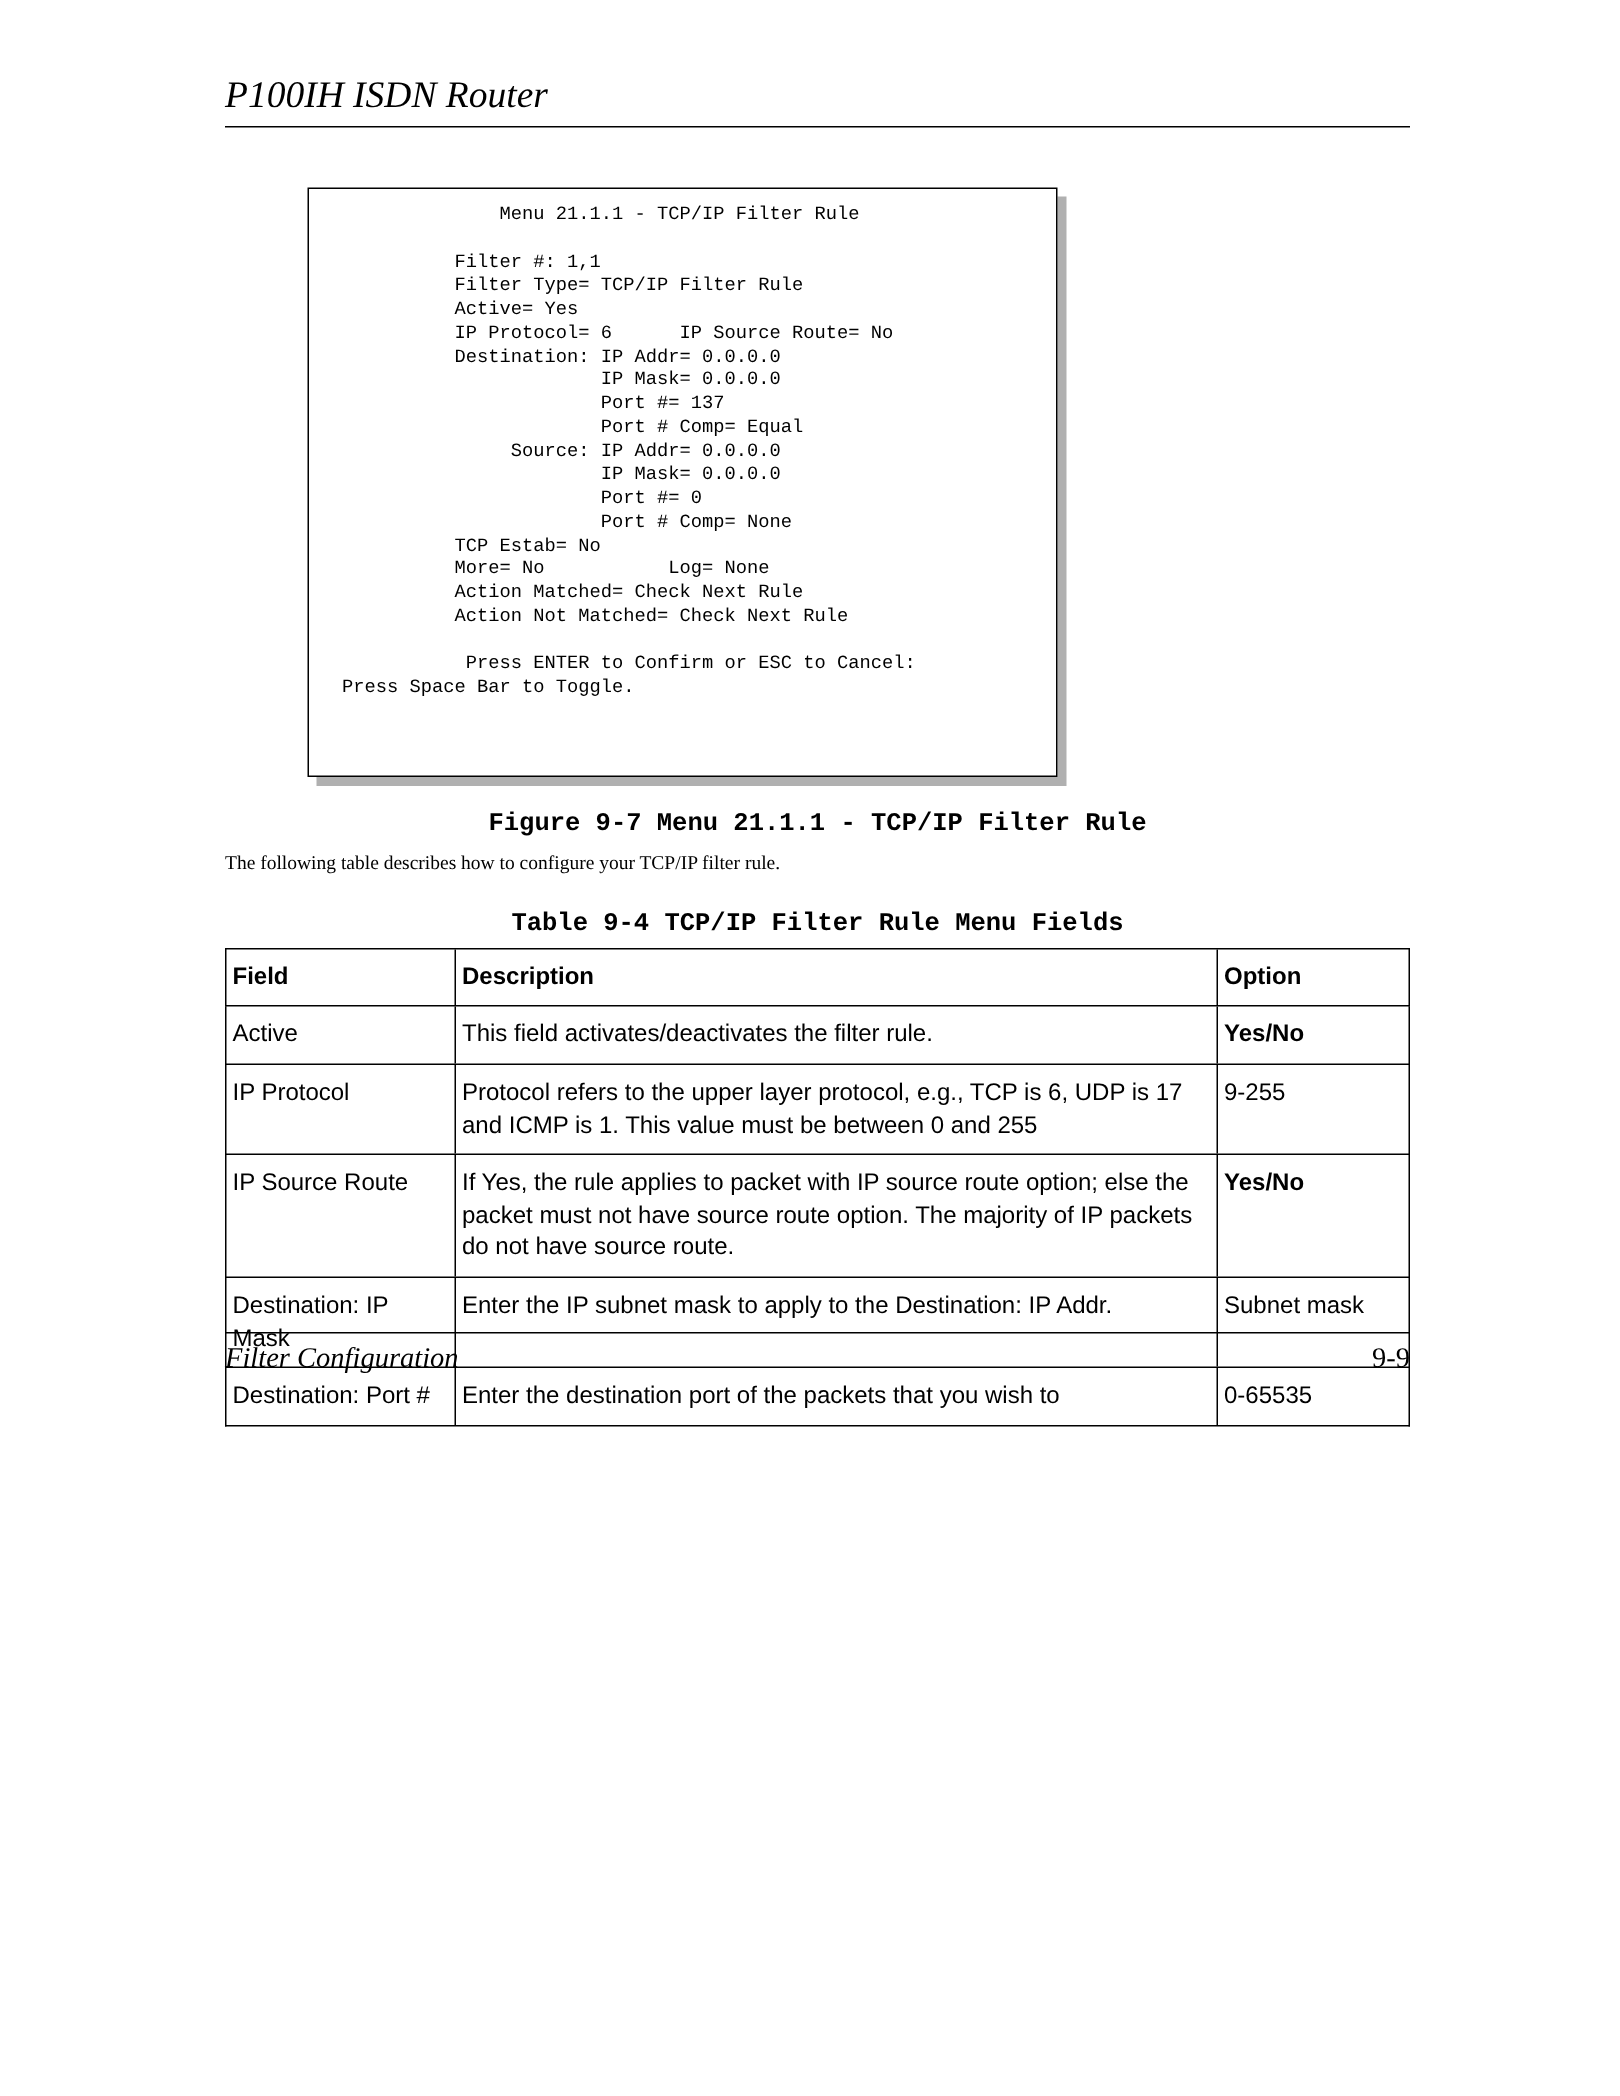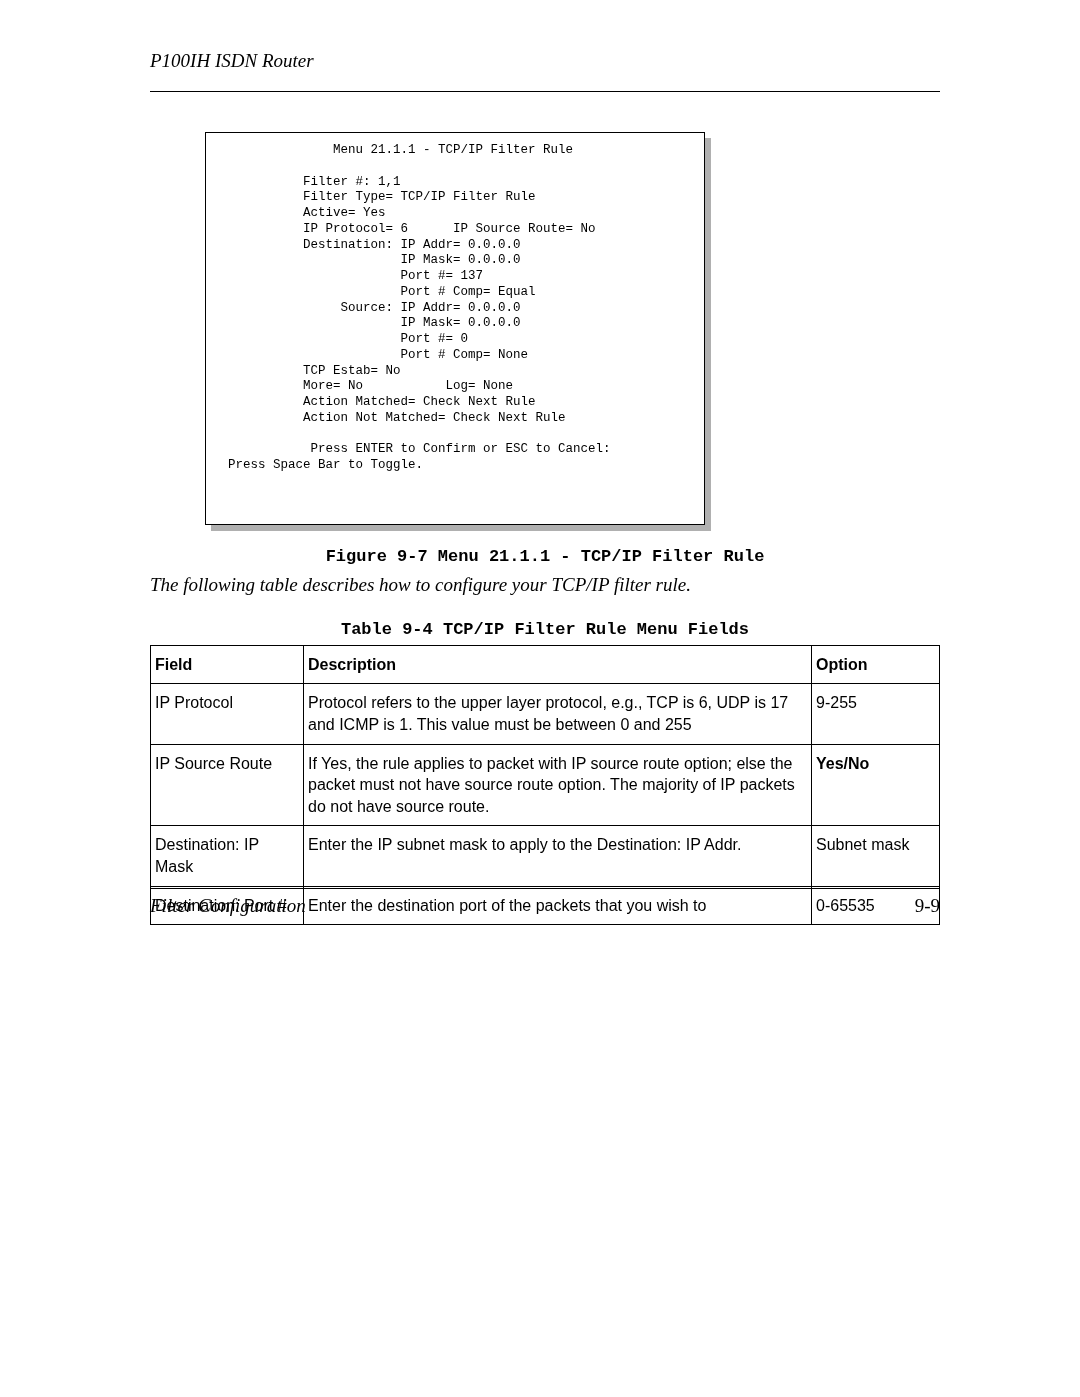--- a/index.html
+++ b/index.html
@@ -13,22 +13,22 @@
   .page {
     width: 1080px;
     min-height: 1397px;
     box-sizing: border-box;
     padding: 50px 140px 0 150px;
     position: relative;
   }
   .header-line {
     font-style: italic;
     font-family: "Times New Roman", Times, serif;
-    font-size: 19px;
-    padding-bottom: 19px;
+    font-size: 25px;
+    padding-bottom: 6px;
     border-bottom: 1.5px solid #000;
     margin-bottom: 40px;
   }
   .terminal-wrap {
     margin-left: 55px;
     margin-bottom: 22px;
     position: relative;
     width: 500px;
   }
   .terminal-shadow {
@@ -57,23 +57,22 @@
     font-weight: bold;
     font-size: 17px;
     margin: 10px 0 8px 0;
   }
   .tbl-caption {
     margin-top: 24px;
     margin-bottom: 6px;
   }
   .intro-text {
     font-family: "Times New Roman", Times, serif;
-    font-size: 19px;
+    font-size: 13px;
     margin-bottom: 6px;
-    font-style: italic;
   }
   table.fields {
     border-collapse: collapse;
     width: 100%;
     font-family: Arial, Helvetica, sans-serif;
     font-size: 16px;
   }
   table.fields th, table.fields td {
     border: 1px solid #000;
     border-left: none;
@@ -160,20 +159,25 @@
   <table class="fields">
     <thead>
       <tr>
         <th class="col-field">Field</th>
         <th class="col-desc">Description</th>
         <th class="col-option">Option</th>
       </tr>
     </thead>
     <tbody>
       <tr>
+        <td>Active</td>
+        <td>This field activates/deactivates the filter rule.</td>
+        <td><span class="opt-bold">Yes/No</span></td>
+      </tr>
+      <tr>
         <td>IP Protocol</td>
         <td>Protocol refers to the upper layer protocol, e.g., TCP is 6, UDP is 17 and ICMP is 1.  This value must be between 0 and 255</td>
         <td><span>9-255</span></td>
       </tr>
       <tr>
         <td>IP Source Route</td>
         <td>If Yes, the rule applies to packet with IP source route option; else the packet must not have source route option. The majority of IP packets do not have source route.</td>
         <td><span class="opt-bold">Yes/No</span></td>
       </tr>
       <tr>

